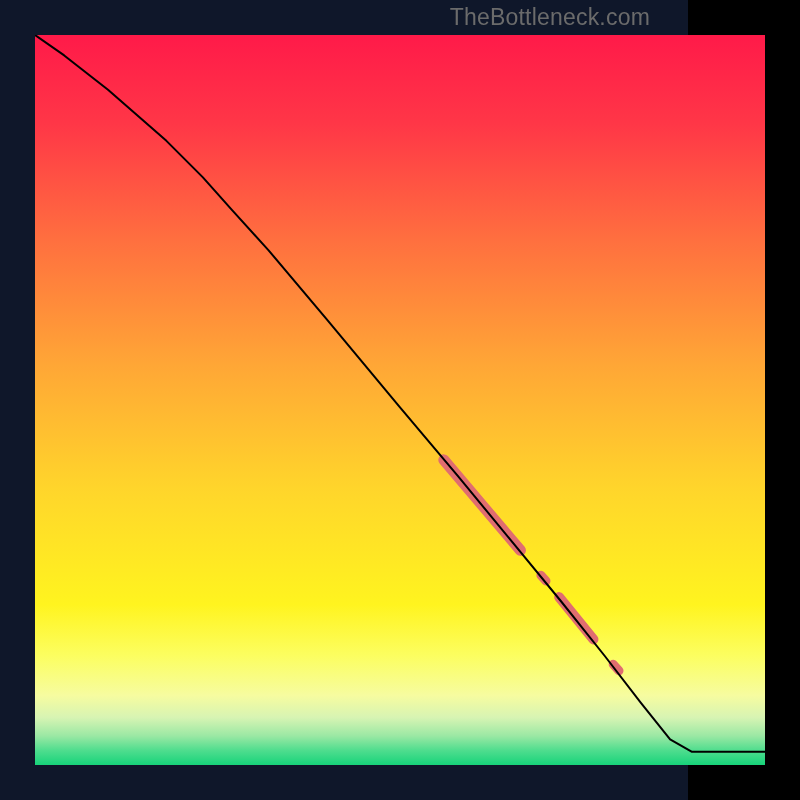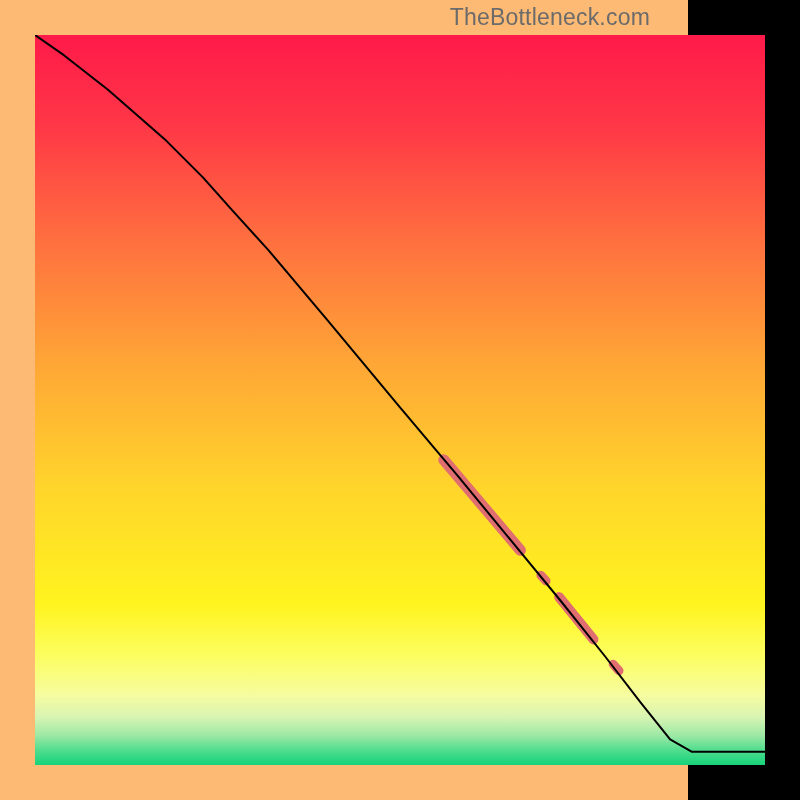--- a/index.html
+++ b/index.html
@@ -8,21 +8,21 @@
     width: 800px;
     height: 800px;
     overflow: hidden;
     background: #000;
     font-family: Arial, Helvetica, sans-serif;
   }
   .stage {
     position: relative;
     width: 688px;
     height: 800px;
-    background: #fdba74;
+    background: #0f172a;
     text-align: right;
   }
   .plot {
     position: absolute;
     left: 35px;
     top: 35px;
     width: 730px;
     height: 730px;
   }
   .gradient {

